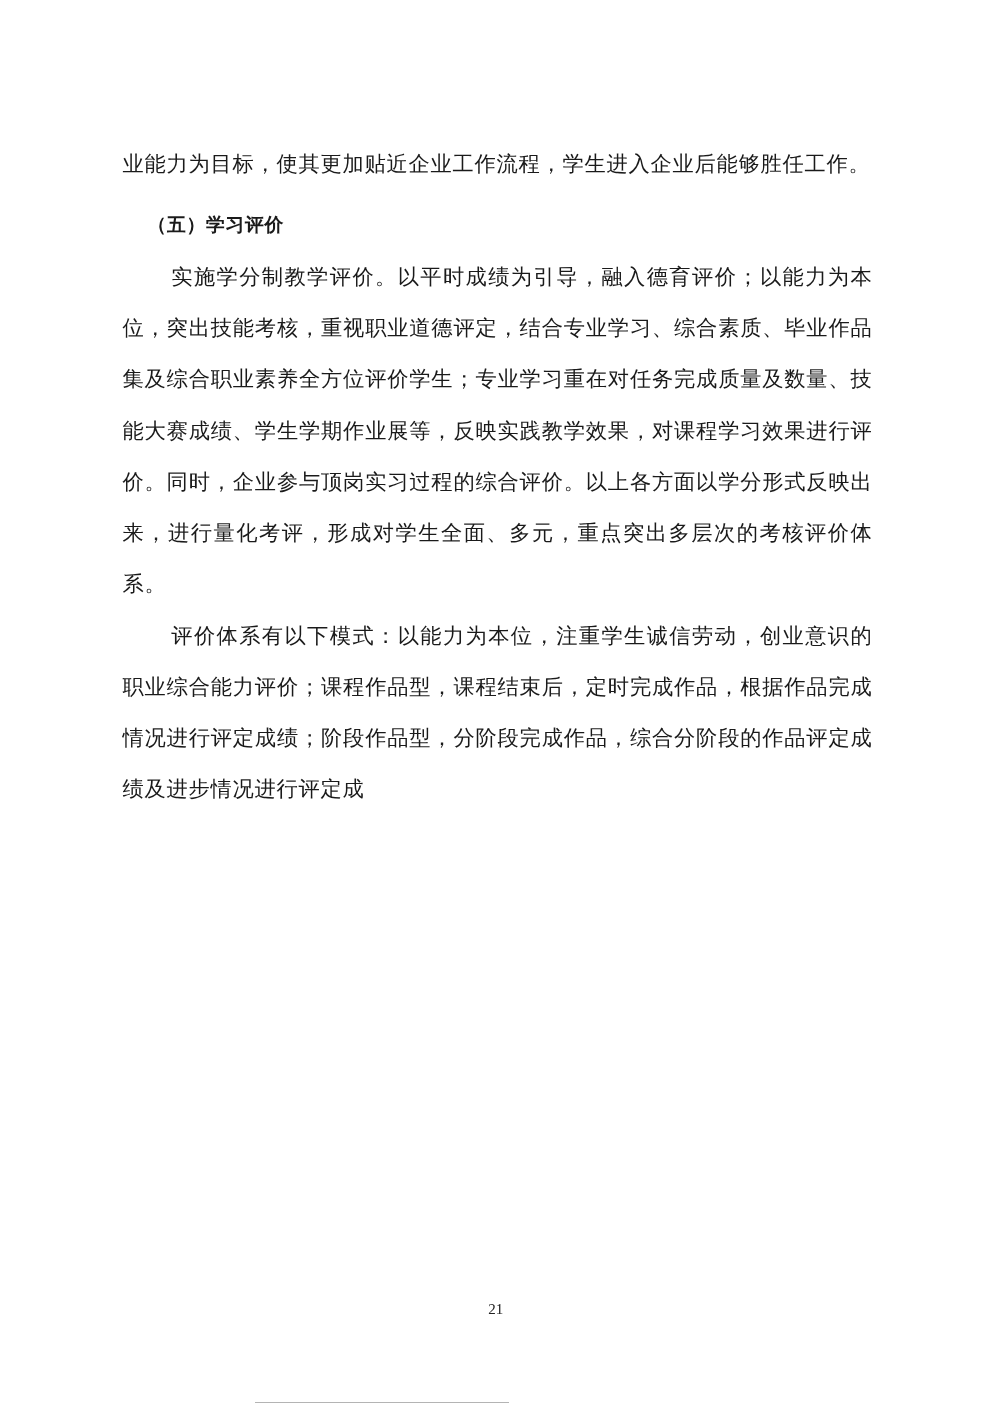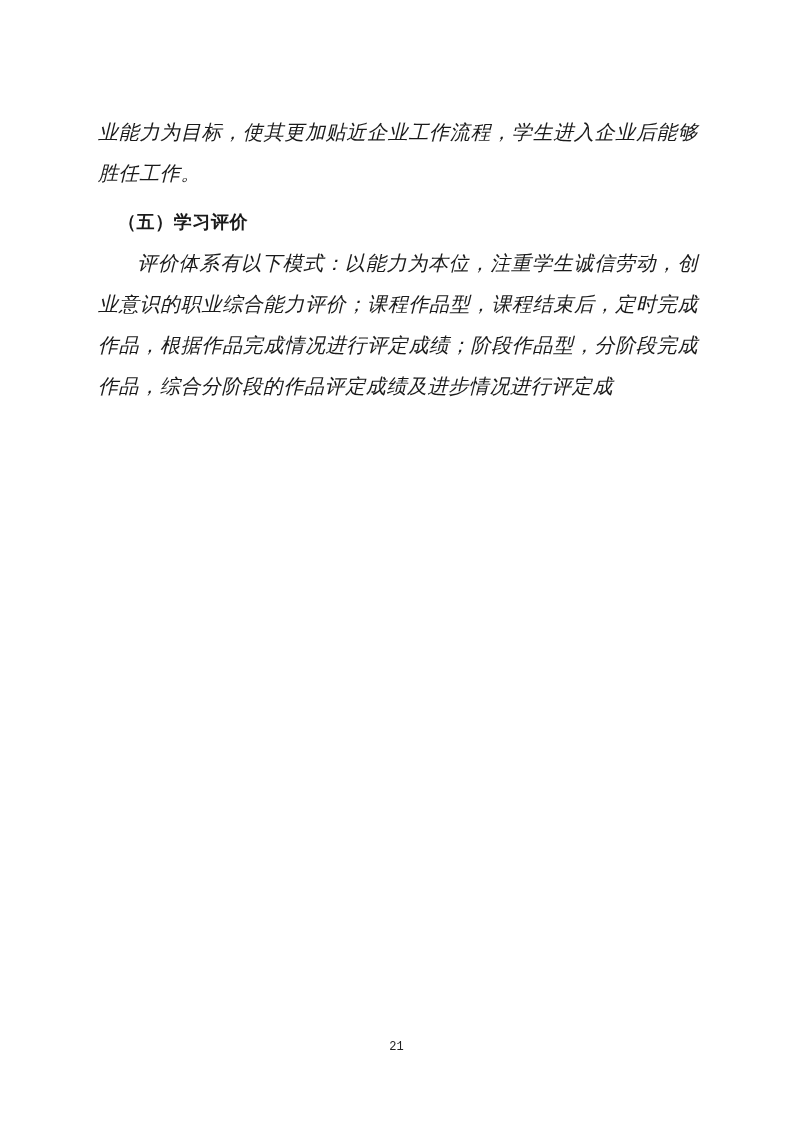--- a/index.html
+++ b/index.html
@@ -18,65 +18,65 @@
     font-family: "DejaVu Serif", "Liberation Serif", serif;
     color: #1a1a1a;
   }
   .content {
     position: absolute;
     left: 98px;
     top: 112px;
     width: 600px;
   }
   .para {
-    font-size: 20px;
+    font-size: 17px;
     line-height: 41px;
     letter-spacing: 0.6px;
     text-align: justify;
     text-justify: inter-character;
     margin: 0;
-    font-style: italic;
   }
   .indent {
     text-indent: 39px;
   }
   .heading {
-    font-size: 18px;
+    font-size: 15px;
     line-height: 41px;
     letter-spacing: 0.6px;
     font-weight: bold;
     text-indent: 20px;
     margin: 0;
-    font-family: Liberation Serif, serif;
+    font-family: Liberation Mono, monospace;
   }
   .gap-small { height: 8px; }
   .page-number {
     position: absolute;
     left: 0;
     right: 0;
     top: 1040px;
     text-align: center;
     font-size: 12px;
-    font-family: Liberation Mono, monospace;
+    font-family: Liberation Serif, serif;
     color: #222;
   }
 </style>
 </head>
 <body>
 
 <div class="page">
 
   <div class="content">
 
     <p class="para">业能力为目标，使其更加贴近企业工作流程，学生进入企业后能够胜任工作。</p>
 
     <div class="gap-small"></div>
 
     <p class="heading">（五）学习评价</p>
 
+    <p class="para indent">实施学分制教学评价。以平时成绩为引导，融入德育评价；以能力为本位，突出技能考核，重视职业道德评定，结合专业学习、综合素质、毕业作品集及综合职业素养全方位评价学生；专业学习重在对任务完成质量及数量、技能大赛成绩、学生学期作业展等，反映实践教学效果，对课程学习效果进行评价。同时，企业参与顶岗实习过程的综合评价。以上各方面以学分形式反映出来，进行量化考评，形成对学生全面、多元，重点突出多层次的考核评价体系。</p>
 
 
     <p class="para indent">评价体系有以下模式：以能力为本位，注重学生诚信劳动，创业意识的职业综合能力评价；课程作品型，课程结束后，定时完成作品，根据作品完成情况进行评定成绩；阶段作品型，分阶段完成作品，综合分阶段的作品评定成绩及进步情况进行评定成</p>
 
   </div>
 
   <div class="page-number">21</div>
 
 </div>
 

